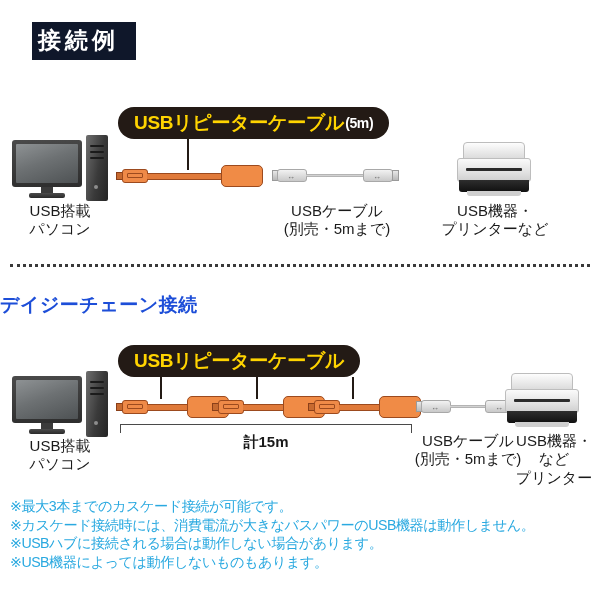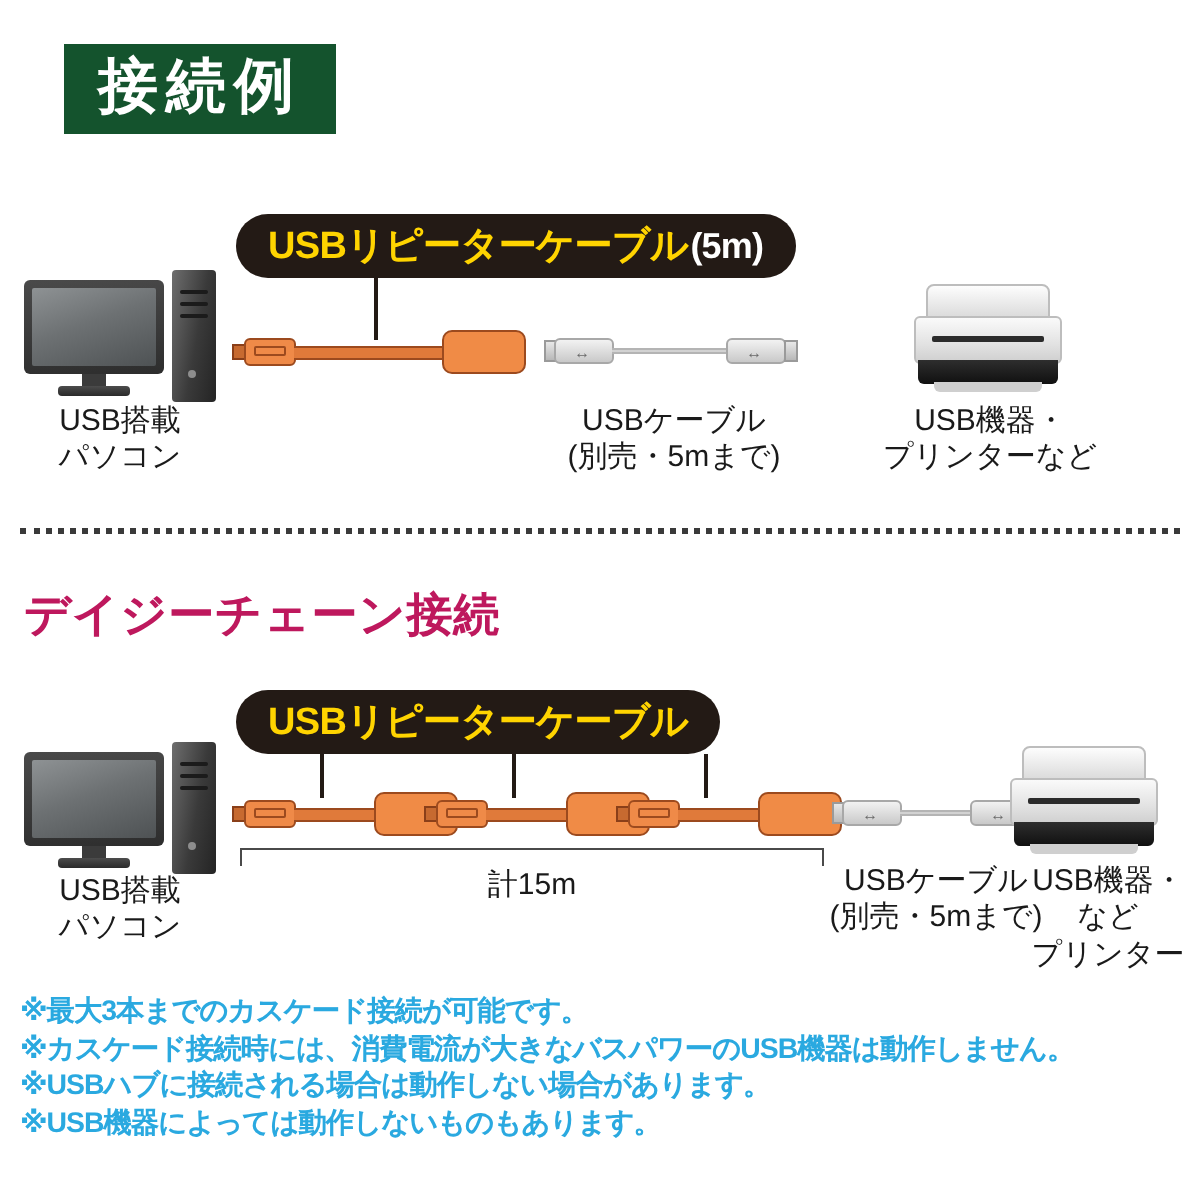--- a/index.html
+++ b/index.html
@@ -18,38 +18,38 @@
     height: 600px;
     overflow: hidden;
     background: #ffffff;
   }
 
   
   .badge-title {
     position: absolute;
     left: 32px;
     top: 22px;
-    background: #14532d;
+    background: #0f172a;
     color: #ffffff;
-    font-size: 30px;
+    font-size: 23px;
     font-weight: bold;
     letter-spacing: 4px;
-    padding: 7px 17px 8px 17px;
+    padding: 7px 17px 8px 6px;
     line-height: 1;
     white-space: nowrap;
   }
 
   .section-heading {
     position: absolute;
-    left: 12px;
+    left: 0;
     top: 292px;
-    font-size: 23px;
+    font-size: 19px;
     font-weight: bold;
     letter-spacing: 0.5px;
-    color: #be185d;
+    color: #1d4ed8;
     white-space: nowrap;
   }
 
   
   .divider {
     position: absolute;
     left: 10px;
     top: 264px;
     width: 580px;
     height: 0;
@@ -69,21 +69,21 @@
     box-sizing: border-box;
   }
   .pill .pill-main {
     color: #ffd400;
     font-size: 19px;
     font-weight: bold;
     letter-spacing: -0.3px;
   }
   .pill .pill-sub {
     color: #ffffff;
-    font-size: 18px;
+    font-size: 14px;
     font-weight: bold;
     letter-spacing: -0.4px;
     margin-left: 1px;
   }
 
   .leader {
     position: absolute;
     width: 2px;
     background: #231a15;
   }
@@ -311,40 +311,40 @@
   .bracket {
     position: absolute;
     border-left: 1.6px solid #4a4a4a;
     border-right: 1.6px solid #4a4a4a;
     border-top: 1.6px solid #4a4a4a;
     box-sizing: border-box;
   }
   .bracket-label {
     position: absolute;
     font-size: 15px;
-    font-weight: 400;
+    font-weight: 700;
     color: #1a1a1a;
     text-align: center;
     white-space: nowrap;
   }
 
   
   .notes {
     position: absolute;
     left: 10px;
     top: 497px;
     width: 585px;
   }
   .notes .note {
     color: #2aa9e0;
     font-size: 14.2px;
     line-height: 18.6px;
     letter-spacing: -0.5px;
     white-space: nowrap;
-    font-weight: 700;
+    font-weight: 400;
   }
 </style>
 </head>
 <body>
 
 <div id="page">
 
   <div class="badge-title">接続例</div>
 
   <div class="pc" style="left:12px; top:135px; width:96px; height:66px;">

